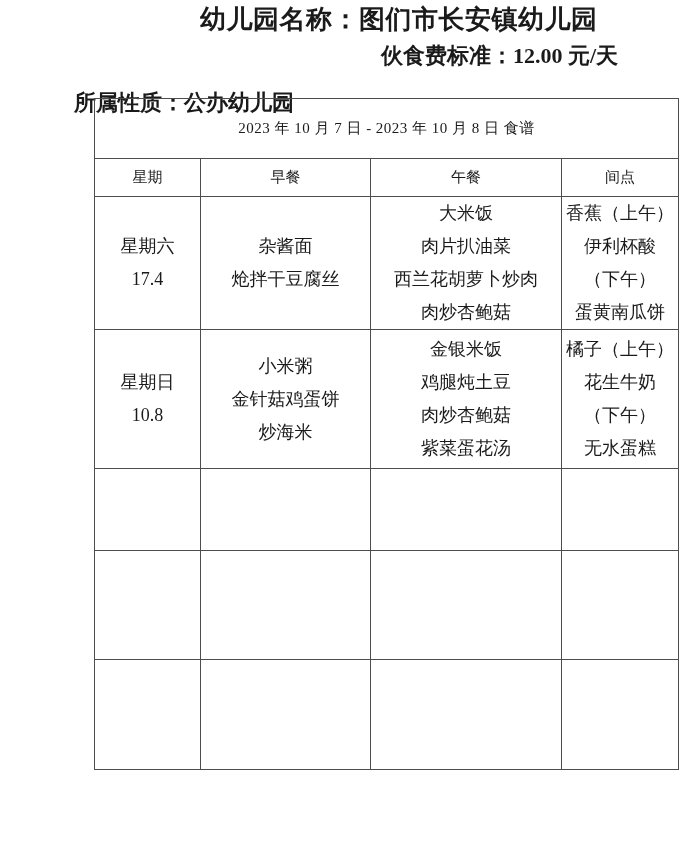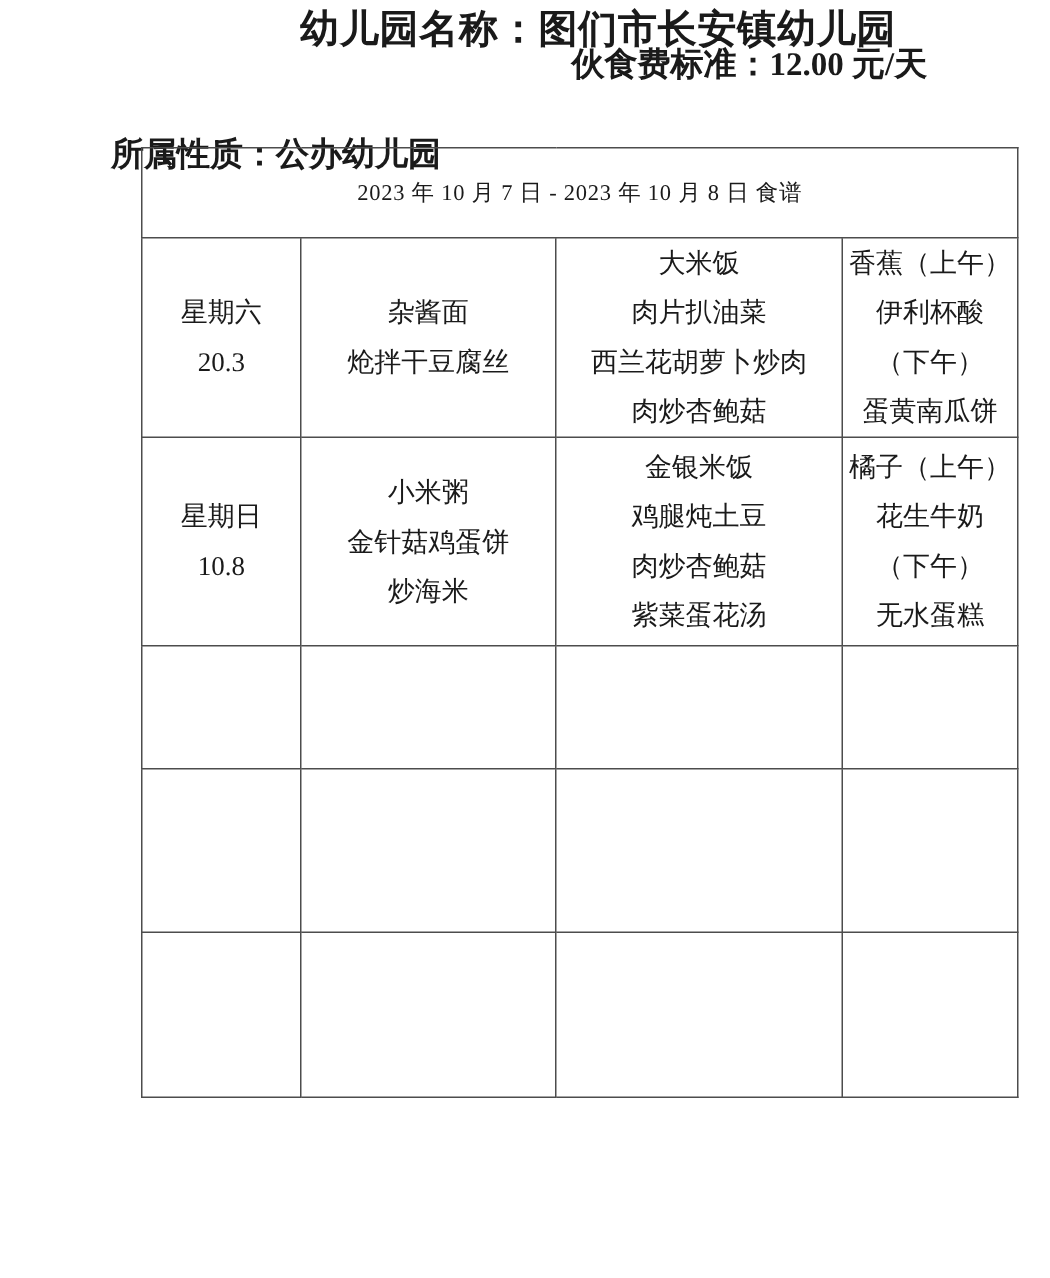--- a/index.html
+++ b/index.html
@@ -30,21 +30,21 @@
     top: 41px;
     font-size: 22px;
     font-weight: bold;
     white-space: nowrap;
     margin-top: 47px;
   }
 
   .doc-subline-right {
     position: absolute;
     left: 381px;
-    top: 28px;
+    top: 41px;
     font-size: 22px;
     font-weight: bold;
     white-space: nowrap;
   }
 
   table.menu-table {
     position: absolute;
     left: 82px;
     top: 98px;
     width: 584px;
@@ -91,26 +91,32 @@
   <colgroup>
     <col style="width:106px">
     <col style="width:170px">
     <col style="width:191px">
     <col style="width:117px">
   </colgroup>
   <thead>
     <tr class="caption-row">
       <td colspan="4">2023 年 10 月 7 日 - 2023 年 10 月 8 日 食谱</td>
     </tr>
+    <tr class="head-row">
+      <td>星期</td>
+      <td>早餐</td>
+      <td>午餐</td>
+      <td>间点</td>
+    </tr>
   </thead>
   <tbody class="menu-body">
       <tr>
         <td>
           <div class="line">星期六</div>
-          <div class="line">20.3</div>
+          <div class="line">17.4</div>
         </td>
         <td>
           <div class="line">杂酱面</div>
           <div class="line">炝拌干豆腐丝</div>
         </td>
         <td>
           <div class="line">大米饭</div>
           <div class="line">肉片扒油菜</div>
           <div class="line">西兰花胡萝卜炒肉</div>
           <div class="line">肉炒杏鲍菇</div>

